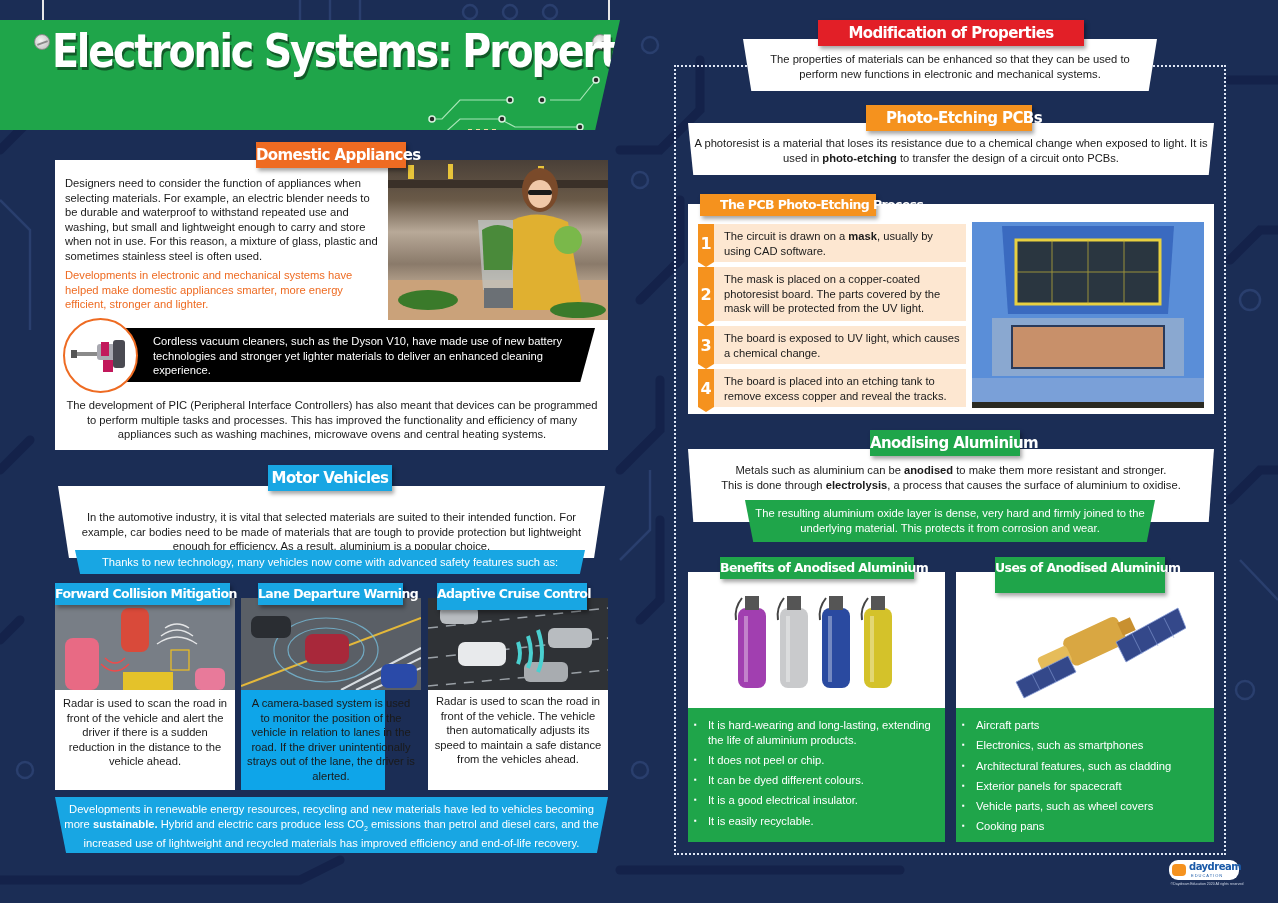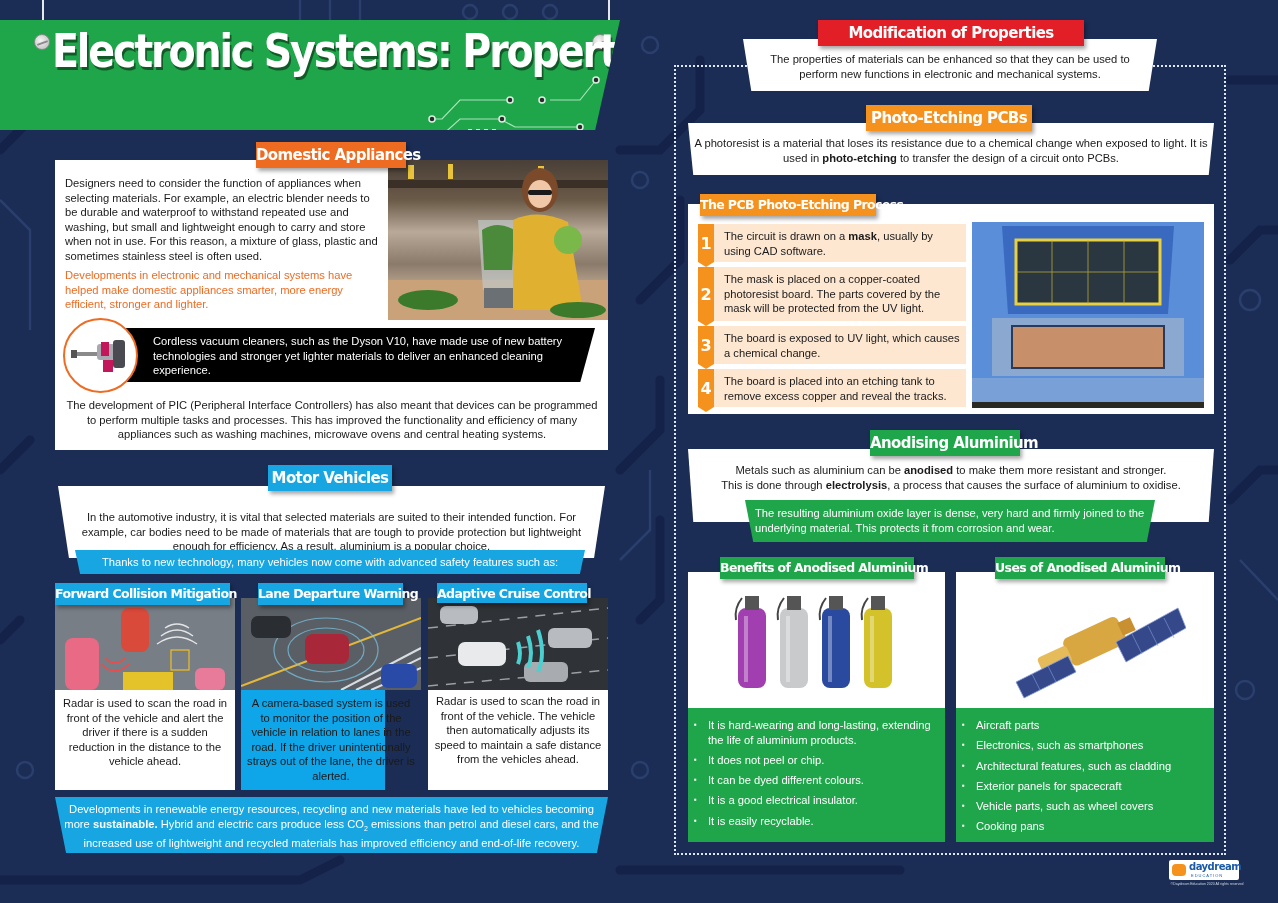--- a/index.html
+++ b/index.html
@@ -39,21 +39,21 @@
   
   .tag {
     position: absolute; z-index: 3; color: #fff; font-weight: bold;
     font-family: "DejaVu Sans", sans-serif; letter-spacing: -0.6px;
     text-align: center; white-space: nowrap;
     box-shadow: 2px 3px 4px rgba(0,0,0,0.35);
   }
   .tag.orange { background: #ee6b22; }
   .tag.blue { background: #18a6e3; }
   .tag.red { background: #e21f27; }
-  .tag.amber { background: #f5921e; }
+  .tag.amber { background: #f5921e; padding-left: 20px; }
   .tag.green { background: #1fa54a; text-align: right; }
 
   .panel { position: absolute; background: #fff; z-index: 2; }
 
   .body-text { font-size: 11.2px; line-height: 14.6px; color: #1a1a1a; }
   .orange-text { color: #ee6b22; }
   b { font-weight: bold; }
 
   
   .photo { position: absolute; overflow: hidden; }
@@ -263,21 +263,21 @@
       <rect x="96" y="64" width="44" height="20" rx="6" fill="#a8acb0"></rect>
       <g fill="none" stroke="#4ad0d0" stroke-width="4">
           <path d="M90 44 q4 12 0 22"></path>
           <path d="M100 38 q6 18 0 32"></path>
           <path d="M110 32 q8 24 0 42"></path>
         </g>
     </svg>
   </div>
   <div class="body-text" style="position:absolute; left:6px; top:96px; width:168px; text-align:center;">Radar is used to scan the road in front of the vehicle. The vehicle then automatically adjusts its speed to maintain a safe distance from the vehicles ahead.</div>
 </div>
-<div class="tag blue" style="left:437px; top:583px; width:150px; height:20px; font-size:12.5px; line-height:22px;">
+<div class="tag blue" style="left:437px; top:583px; width:150px; height:27px; font-size:12.5px; line-height:22px;">
   <span>Adaptive Cruise Control</span>
 </div>
 
 <div style="position:absolute; z-index:2; left:55px; top:797px; width:553px; height:56px; background:#18a6e3; clip-path: polygon(0 0,100% 0,98% 100%,2% 100%);">
   <div style="position:absolute; left:6px; top:5px; width:541px; color:#fff; font-size:11.2px; line-height:14.6px; text-align:center;">
     <span>Developments in renewable energy resources, recycling and new materials have led to vehicles becoming more </span><b>sustainable.</b><span> Hybrid and electric cars produce less CO</span><sub style="font-size:7px;">2</sub><span> emissions than petrol and diesel cars, and the increased use of lightweight and recycled materials has improved efficiency and end-of-life recovery.</span>
   </div>
 </div>
 
 <div class="dotted-frame" style="left:674px; top:65px; width:552px; height:790px;"></div>
@@ -338,21 +338,21 @@
 <div class="tag green" style="left:870px; top:430px; width:150px; height:26px; font-size:15px; line-height:26px;">
   <span>Anodising Aluminium</span>
 </div>
 <div class="panel" style="left:688px; top:449px; width:526px; height:73px; clip-path: polygon(0 0,100% 0,99% 100%,1% 100%);">
   <div class="body-text" style="position:absolute; left:6px; top:14px; width:514px; text-align:center;">
     <span>Metals such as aluminium can be </span><b>anodised</b><span> to make them more resistant and stronger.</span><br>
     <span>This is done through </span><b>electrolysis</b><span>, a process that causes the surface of aluminium to oxidise.</span>
   </div>
 </div>
 <div style="position:absolute; z-index:3; left:745px; top:500px; width:410px; height:42px; background:#1fa54a; clip-path: polygon(0 0,100% 0,98% 100%,2% 100%);">
-  <div style="position:absolute; left:10px; top:6px; width:390px; color:#fff; font-size:11.2px; line-height:14.6px; ">The resulting aluminium oxide layer is dense, very hard and firmly joined to the underlying material. This protects it from corrosion and wear.</div>
+  <div style="position:absolute; left:10px; top:6px; width:390px; color:#fff; font-size:11.2px; line-height:14.6px; text-align:center;">The resulting aluminium oxide layer is dense, very hard and firmly joined to the underlying material. This protects it from corrosion and wear.</div>
 </div>
 
 <div class="panel" style="left:688px; top:572px; width:257px; height:270px; background:#fff;">
   <svg style="position:absolute; left:40px; top:16px;" width="180" height="104">
     <g>
       <rect x="10" y="20" width="28" height="80" rx="8" fill="#a13fb0"></rect>
         <rect x="17" y="8" width="14" height="14" fill="#555"></rect>
         <path d="M14 10 q-8 10 -6 22" stroke="#444" stroke-width="2" fill="none"></path>
       <rect x="52" y="20" width="28" height="80" rx="8" fill="#c9cacc"></rect>
         <rect x="59" y="8" width="14" height="14" fill="#555"></rect>
@@ -403,22 +403,22 @@
     <ul class="green-list">
       <li>Aircraft parts</li>
       <li>Electronics, such as smartphones</li>
       <li>Architectural features, such as cladding</li>
       <li>Exterior panels for spacecraft</li>
       <li>Vehicle parts, such as wheel covers</li>
       <li>Cooking pans</li>
     </ul>
   </div>
 </div>
-<div class="tag green" style="left:995px; top:557px; width:170px; height:22px; font-size:12.5px; line-height:22px;">
+<div class="tag green" style="left:995px; top:557px; width:170px; height:36px; font-size:12.5px; line-height:22px;">
   <span>Uses of Anodised Aluminium</span>
 </div>
 
-<div style="position:absolute; z-index:2; left:1169px; top:860px; width:70px; height:20px; background:#fff; border-radius:2px;text-align:center;">
+<div style="position:absolute; z-index:2; left:1169px; top:860px; width:70px; height:20px; background:#fff; border-radius:9px;text-align:center;">
   <div style="position:absolute; left:3px; top:4px; width:14px; height:12px; background:#f5921e; border-radius:4px;"></div>
   <div style="position:absolute; left:20px; top:1px; font-size:10px; font-weight:bold; color:#1a5aa8; font-family:'DejaVu Sans',sans-serif; letter-spacing:-0.5px;">daydream</div>
   <div style="position:absolute; left:22px; top:13px; font-size:4px; color:#1a5aa8; letter-spacing:1px;">EDUCATION</div>
 </div>
 <div style="position:absolute; z-index:2; left:1162px; top:882px; width:90px; font-size:3.5px; color:#d0d8e8; text-align:center;">©Daydream Education 2020 All rights reserved</div>
 
 </body></html>

